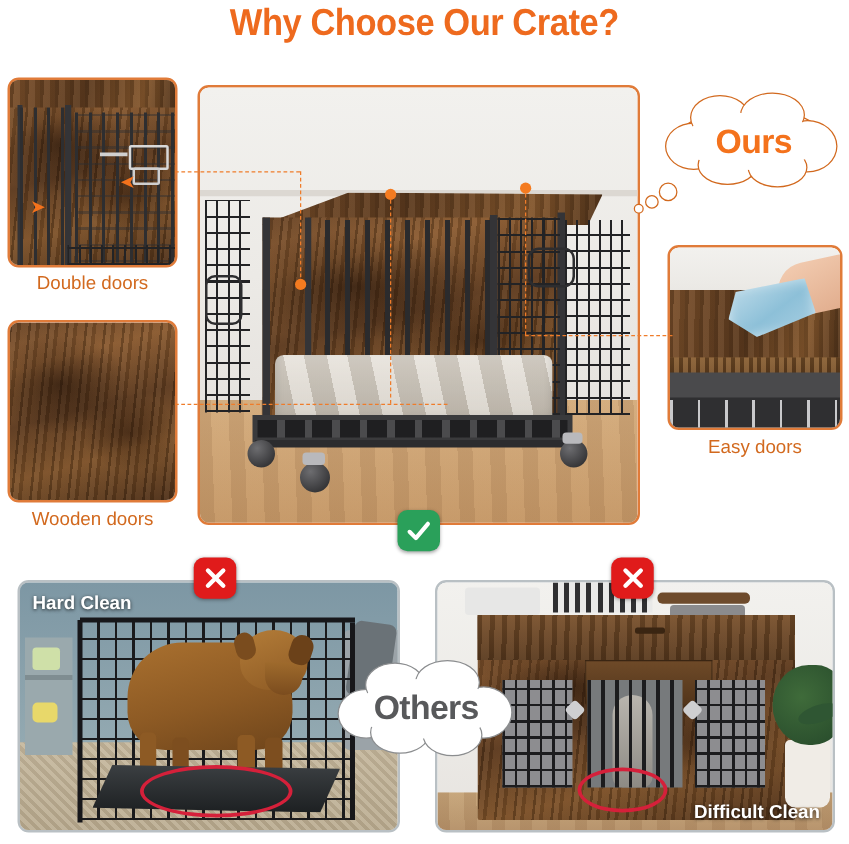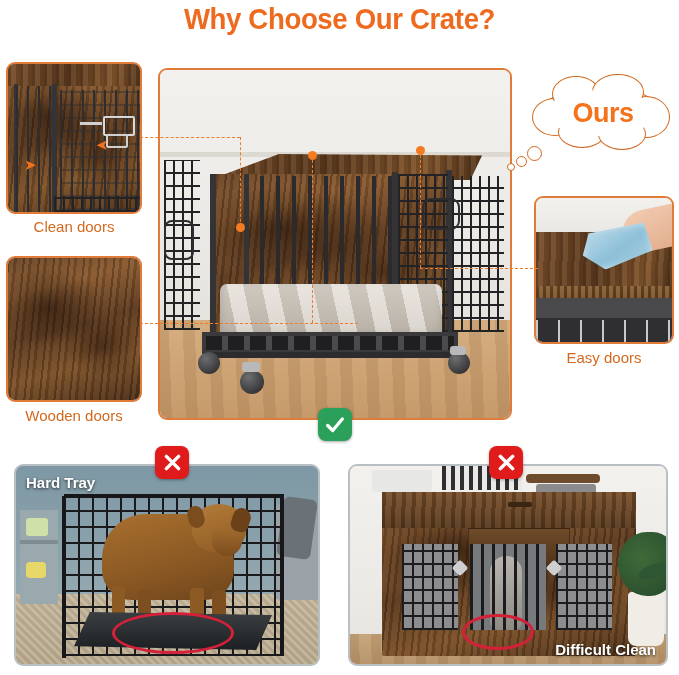--- a/index.html
+++ b/index.html
@@ -116,21 +116,21 @@
       <div style="position:absolute;left:95px;top:52px;width:28px;height:16px;border:2px solid #d8d8d8;border-radius:2px;"></div>
       <div style="position:absolute;left:98px;top:70px;width:18px;height:10px;border:2px solid #cfcfcf;border-radius:2px;"></div>
       <div style="position:absolute;left:72px;top:58px;width:22px;height:3px;background:#d0d0d0;"></div>
 
       <div class="mesh" style="position:absolute;left:46px;top:132px;width:90px;height:16px;"></div>
 
       <div style="position:absolute;left:16px;top:92px;font-size:15px;color:#f4721c;font-weight:bold;">➤</div>
       <div style="position:absolute;left:88px;top:72px;font-size:15px;color:#f4721c;font-weight:bold;transform:scaleX(-1);">➤</div>
     </div>
   </div>
-  <div class="caption" style="left:0;top:218px;width:148px;">Clean doors</div>
+  <div class="caption" style="left:0;top:218px;width:148px;">Double doors</div>
 
   <div class="panel ours" style="left:6px;top:256px;width:136px;height:146px;">
     <div class="panel-img wood-dark" style="position:absolute;inset:0;"></div>
   </div>
   <div class="caption" style="left:0;top:407px;width:148px;">Wooden doors</div>
 
   <div class="panel ours" style="left:534px;top:196px;width:140px;height:148px;">
     <div class="panel-img">
       <div class="wall" style="position:absolute;left:0;top:0;width:100%;height:48px;"></div>
 
@@ -279,21 +279,21 @@
       <div style="position:absolute;left:122px;top:124px;width:13px;height:42px;background:#7d4e1f;border-radius:4px;"></div>
       <div style="position:absolute;left:174px;top:122px;width:14px;height:48px;background:#8d5a24;border-radius:4px;"></div>
       <div style="position:absolute;left:196px;top:124px;width:14px;height:46px;background:#7d4e1f;border-radius:4px;"></div>
 
       <div style="position:absolute;left:58px;top:146px;width:198px;height:38px;
            background:linear-gradient(180deg,#3b3f42,#1d2022);border-radius:4px;
            clip-path:polygon(8% 0,100% 8%,92% 100%,0 90%);"></div>
 
       <div class="red-ellipse" style="left:96px;top:146px;width:116px;height:36px;"></div>
     </div>
-    <div class="ov-label" style="left:10px;top:8px;">Hard Tray</div>
+    <div class="ov-label" style="left:10px;top:8px;">Hard Clean</div>
   </div>
   <div class="badge cross" style="left:155px;top:446px;">
     <svg width="21" height="21" viewBox="0 0 24 24">
       <path d="M5 5 L19 19 M19 5 L5 19" stroke="#ffffff" stroke-width="4" stroke-linecap="round"></path>
     </svg>
   </div>
 
   <div class="panel others" style="left:348px;top:464px;width:320px;height:202px;">
     <div class="panel-img">
       <div class="wall" style="position:absolute;inset:0;"></div>
@@ -346,14 +346,25 @@
       <div class="red-ellipse" style="left:112px;top:148px;width:66px;height:30px;"></div>
     </div>
     <div class="ov-label" style="right:10px;bottom:6px;">Difficult Clean</div>
   </div>
   <div class="badge cross" style="left:489px;top:446px;">
     <svg width="21" height="21" viewBox="0 0 24 24">
       <path d="M5 5 L19 19 M19 5 L5 19" stroke="#ffffff" stroke-width="4" stroke-linecap="round"></path>
     </svg>
   </div>
 
+  <div class="bubble others" style="left:268px;top:527px;width:142px;height:80px;z-index:30;">
+    <div class="blob" style="left:12px;top:14px;width:118px;height:52px;"></div>
+    <div class="blob" style="left:2px;top:24px;width:44px;height:38px;"></div>
+    <div class="blob" style="left:96px;top:22px;width:44px;height:40px;"></div>
+    <div class="blob" style="left:24px;top:3px;width:46px;height:34px;"></div>
+    <div class="blob" style="left:64px;top:1px;width:50px;height:34px;"></div>
+    <div class="blob" style="left:28px;top:42px;width:46px;height:32px;"></div>
+    <div class="blob" style="left:70px;top:44px;width:46px;height:32px;"></div>
+    <div class="blob" style="left:18px;top:16px;width:108px;height:46px;border-color:transparent;"></div>
+    <div class="lbl" style="left:4px;top:-2px;">Others</div>
+  </div>
 
 </div>
 
 </body></html>

